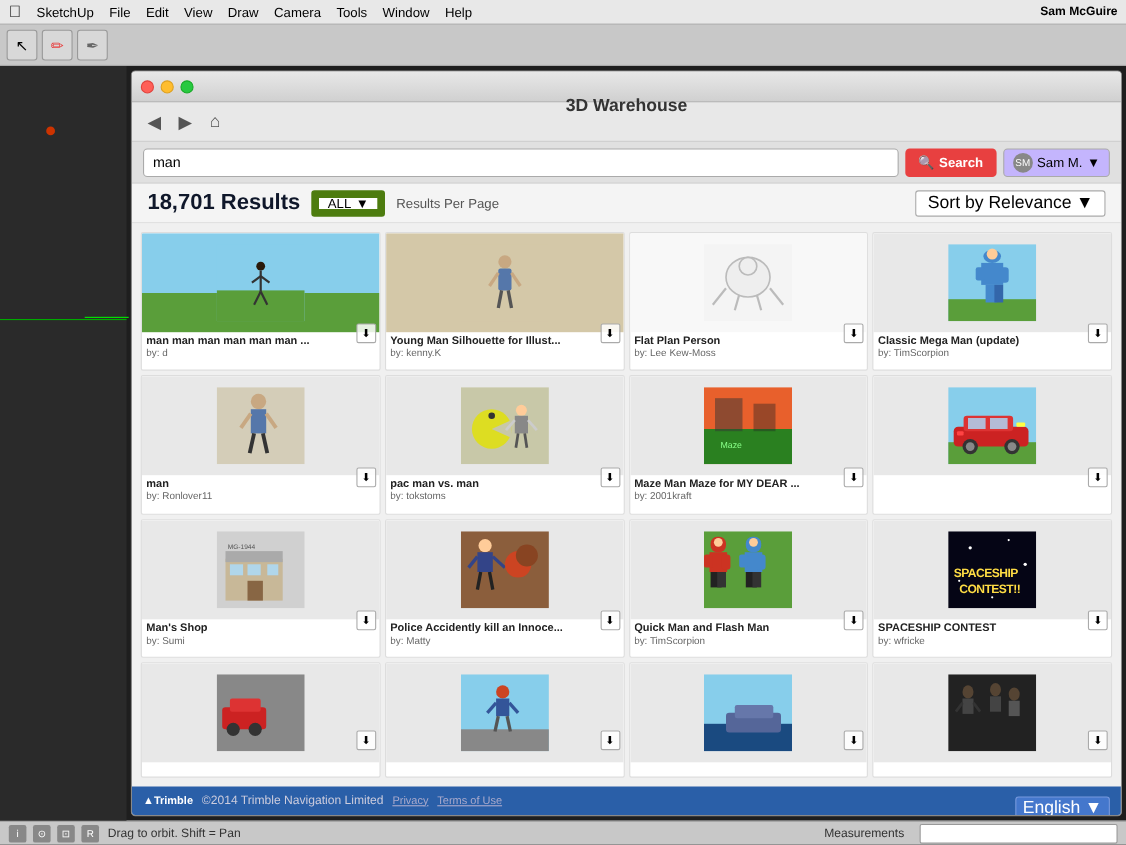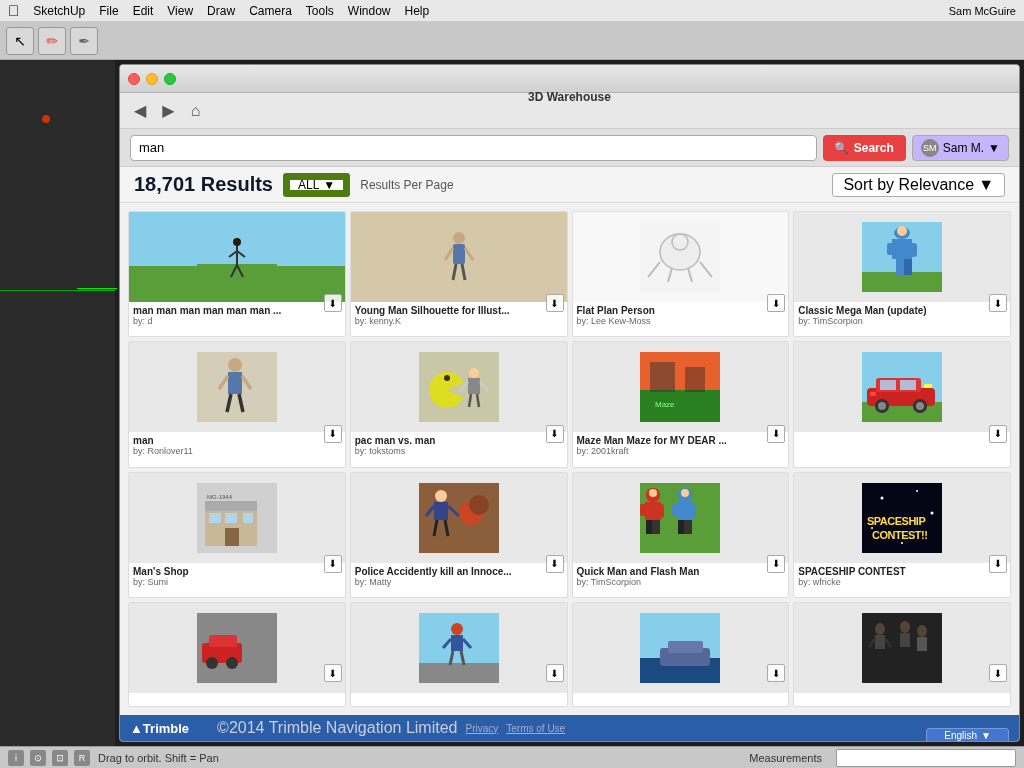--- a/index.html
+++ b/index.html
@@ -6,21 +6,21 @@
     body { width: 1024px; height: 768px; overflow: hidden; background: #1e1e1e; font-family: -apple-system, "Helvetica Neue", Arial, sans-serif; }
 
     
     #menubar {
       width: 100%; height: 22px; background: #e8e8e8;
       display: flex; align-items: center; font-size: 12px; color: #000;
       padding: 0 8px; gap: 14px; border-bottom: 1px solid #ccc;
       position: relative;
     }
     #menubar .menu-item { cursor: default; font-weight: 500; }
-    #menubar .right-items { margin-left: auto; display: flex; align-items: center; gap: 8px; font-size: 11px; }
+    #menubar .right-items { margin-left: auto; display: flex; align-items: center; gap: 8px; font-size: 11px; font-weight: bold; }
 
     
     #sketchup-toolbar {
       width: 100%; height: 38px; background: #c8c8c8;
       border-bottom: 1px solid #aaa;
       display: flex; align-items: center; padding: 0 6px; gap: 4px;
     }
     .tool-btn {
       width: 28px; height: 28px; display: flex; align-items: center; justify-content: center;
       background: #d8d8d8; border: 1px solid #999; border-radius: 3px; cursor: pointer;
@@ -55,21 +55,21 @@
       height: 28px; display: flex; align-items: center; padding: 0 8px;
       position: relative;
     }
     .window-btns { display: flex; gap: 6px; }
     .win-btn { width: 12px; height: 12px; border-radius: 50%; cursor: pointer; }
     .win-close { background: #ff5f57; border: 1px solid #e0443e; }
     .win-min { background: #ffbd2e; border: 1px solid #dea123; }
     .win-max { background: #28c940; border: 1px solid #1aab29; }
     .panel-title {
       position: absolute; left: 50%; transform: translateX(-50%);
-      font-size: 12px; font-weight: 600; color: #333; margin-top: 36px;
+      font-size: 16px; font-weight: 600; color: #333; margin-top: 36px;
     }
 
     
     #panel-navbar {
       background: #e8e8e8; border-bottom: 1px solid #ccc;
       height: 36px; display: flex; align-items: center; padding: 0 10px; gap: 8px;
     }
     .nav-btn { font-size: 16px; color: #555; cursor: pointer; padding: 2px 4px; }
 
     
@@ -131,27 +131,27 @@
       width: 18px; height: 18px; background: rgba(255,255,255,0.85);
       border: 1px solid #aaa; border-radius: 2px; display: flex; align-items: center;
       justify-content: center; font-size: 10px; cursor: pointer;
     }
 
     
     #panel-footer {
       background: #2a5fa8; height: 26px; display: flex; align-items: center;
       padding: 0 10px; gap: 8px;
     }
-    .footer-logo { color: #fff; font-size: 13px; font-weight: bold; }
-    .footer-copy { color: #ccd; font-size: 16px; margin-left: 20px; }
+    .footer-logo { color: #fff; font-size: 10px; font-weight: bold; }
+    .footer-copy { color: #ccd; font-size: 11px; }
     .footer-link { color: #aac; font-size: 10px; cursor: pointer; text-decoration: underline; }
     .footer-right { margin-left: auto; display: flex; align-items: center; gap: 6px; }
     .lang-select {
       background: #4477cc; color: #fff; border: 1px solid #7799dd;
-      border-radius: 3px; font-size: 10px; padding: 1px 17px; cursor: pointer;
+      border-radius: 3px; font-size: 16px; padding: 1px 6px; cursor: pointer;
       display: flex; align-items: center; gap: 4px; margin-top: 14px;
     }
 
     
     .vtc-watermark {
       position: absolute; bottom: 50px; right: 8px;
       width: 70px; height: 70px; border-radius: 50%;
       background: rgba(80,80,80,0.6);
       display: flex; align-items: center; justify-content: center;
       font-size: 20px; font-weight: bold; color: rgba(255,255,255,0.5);

